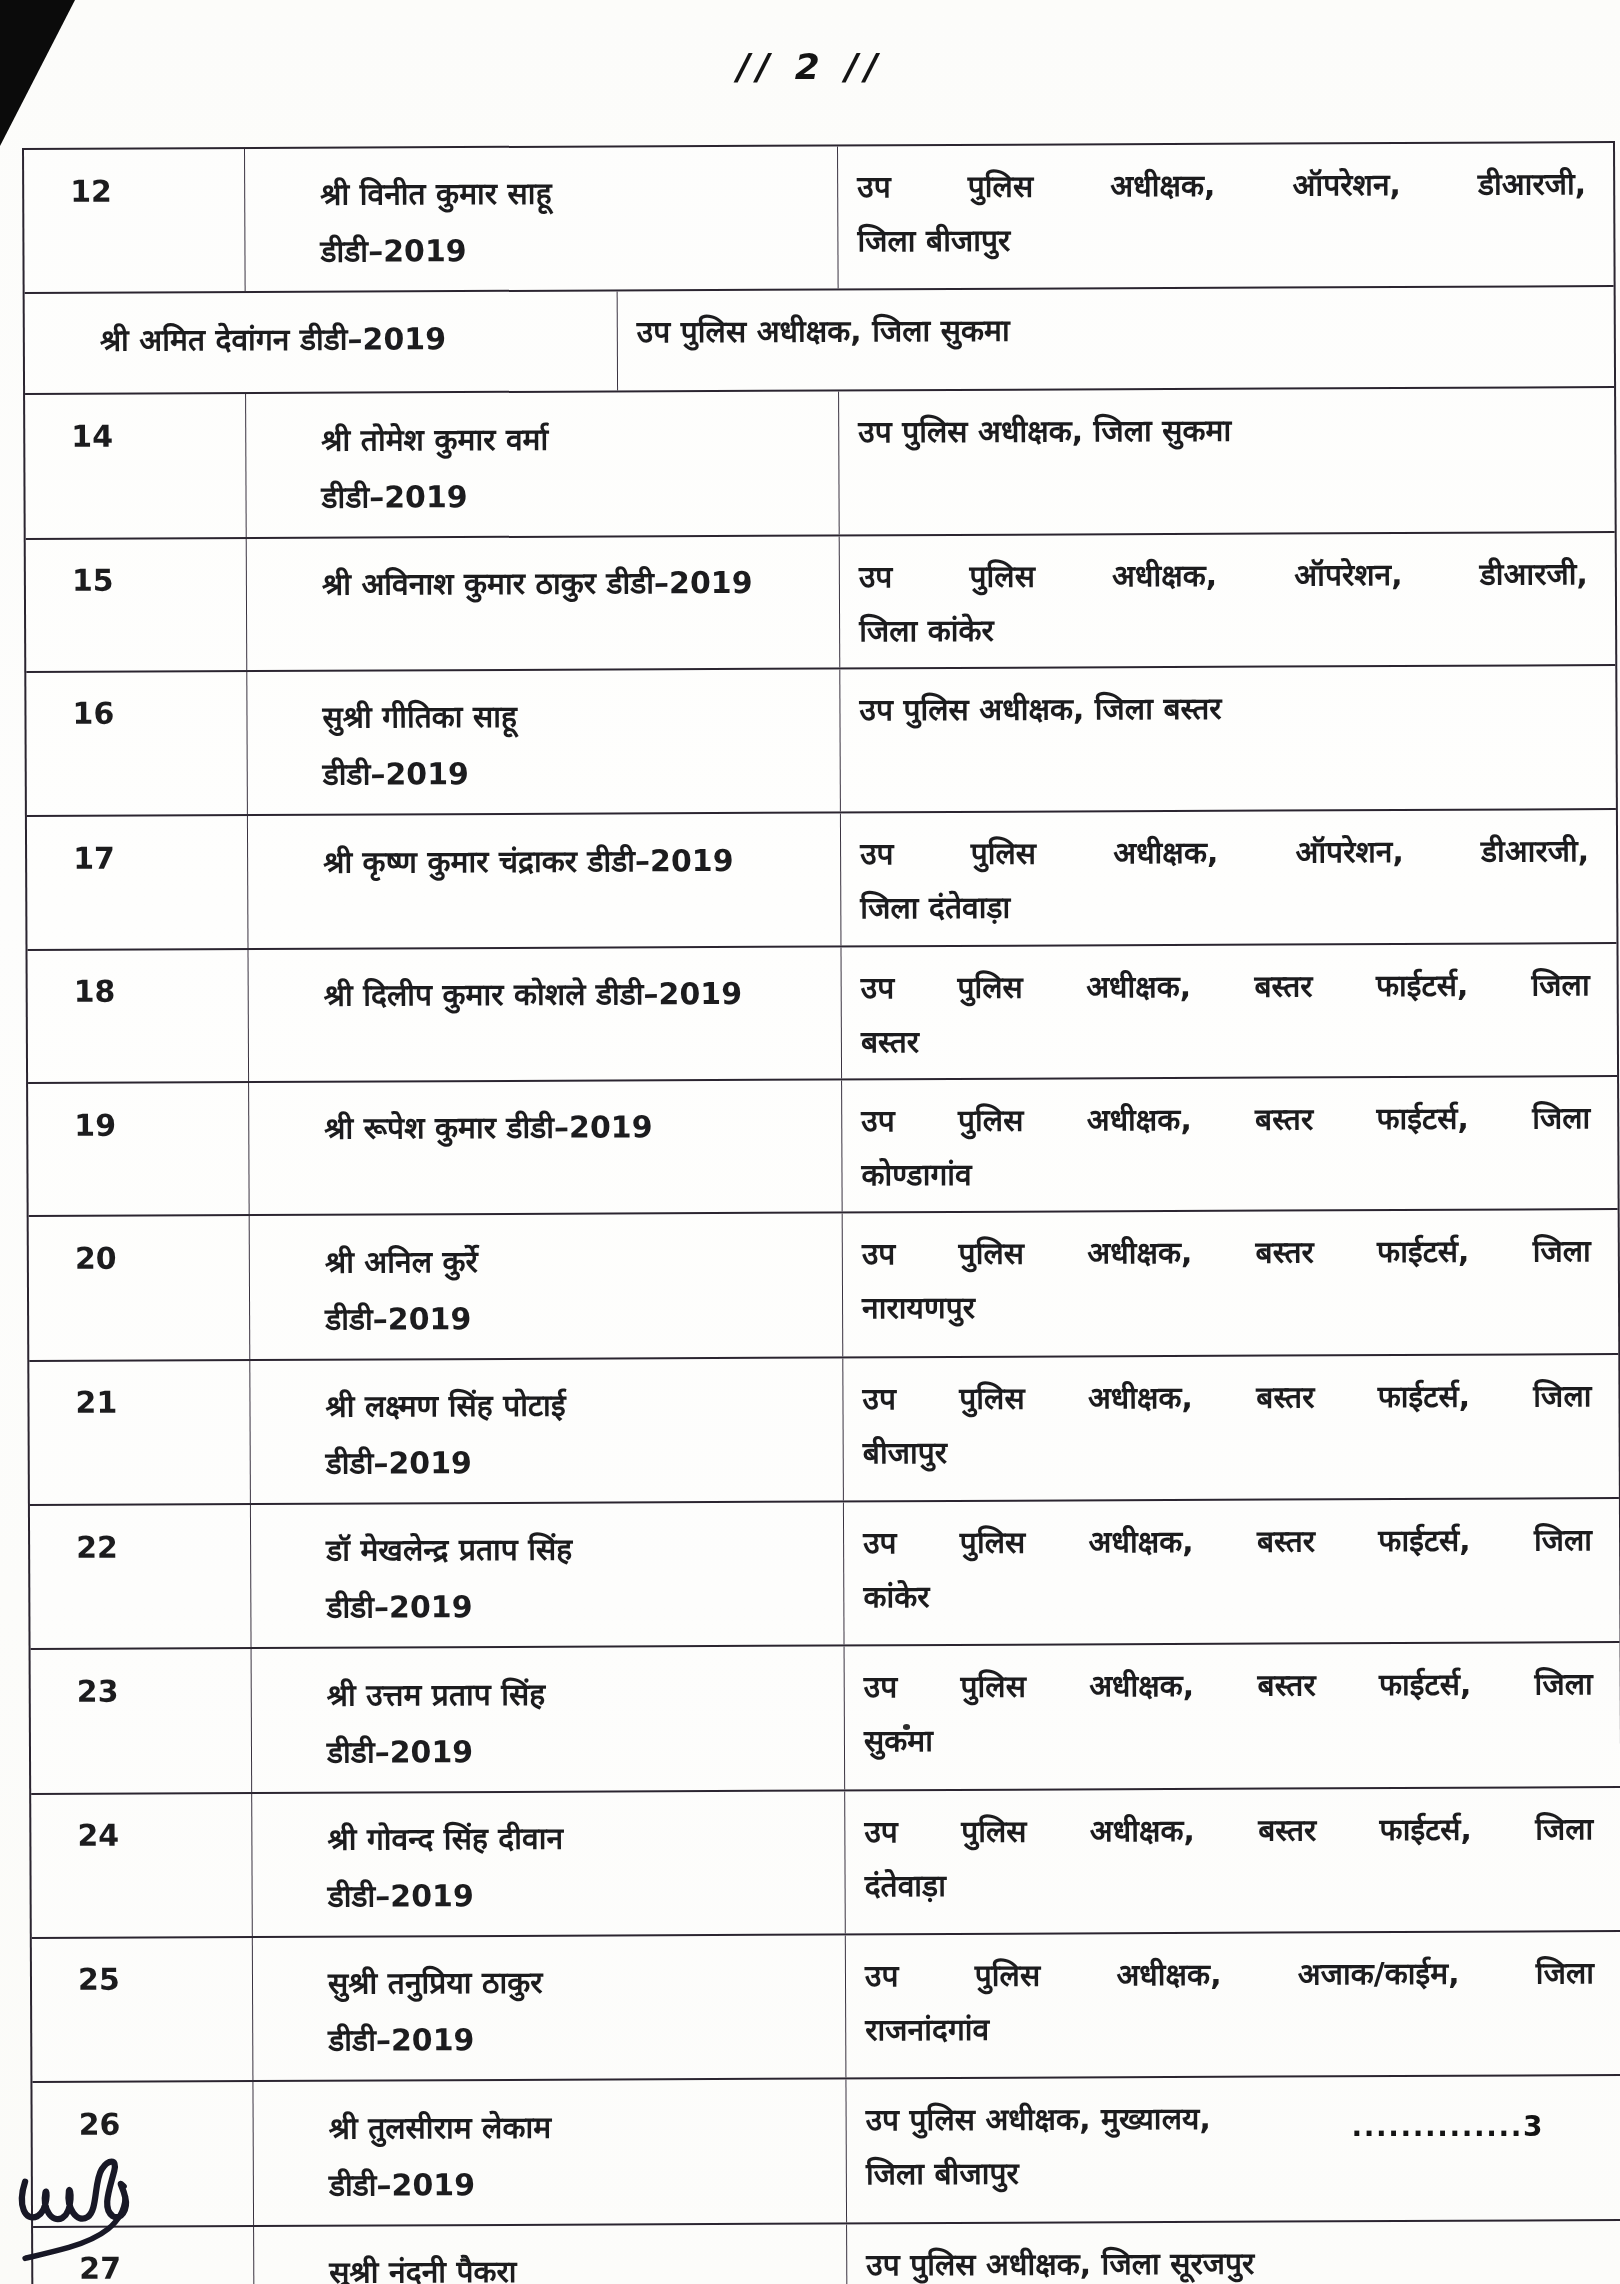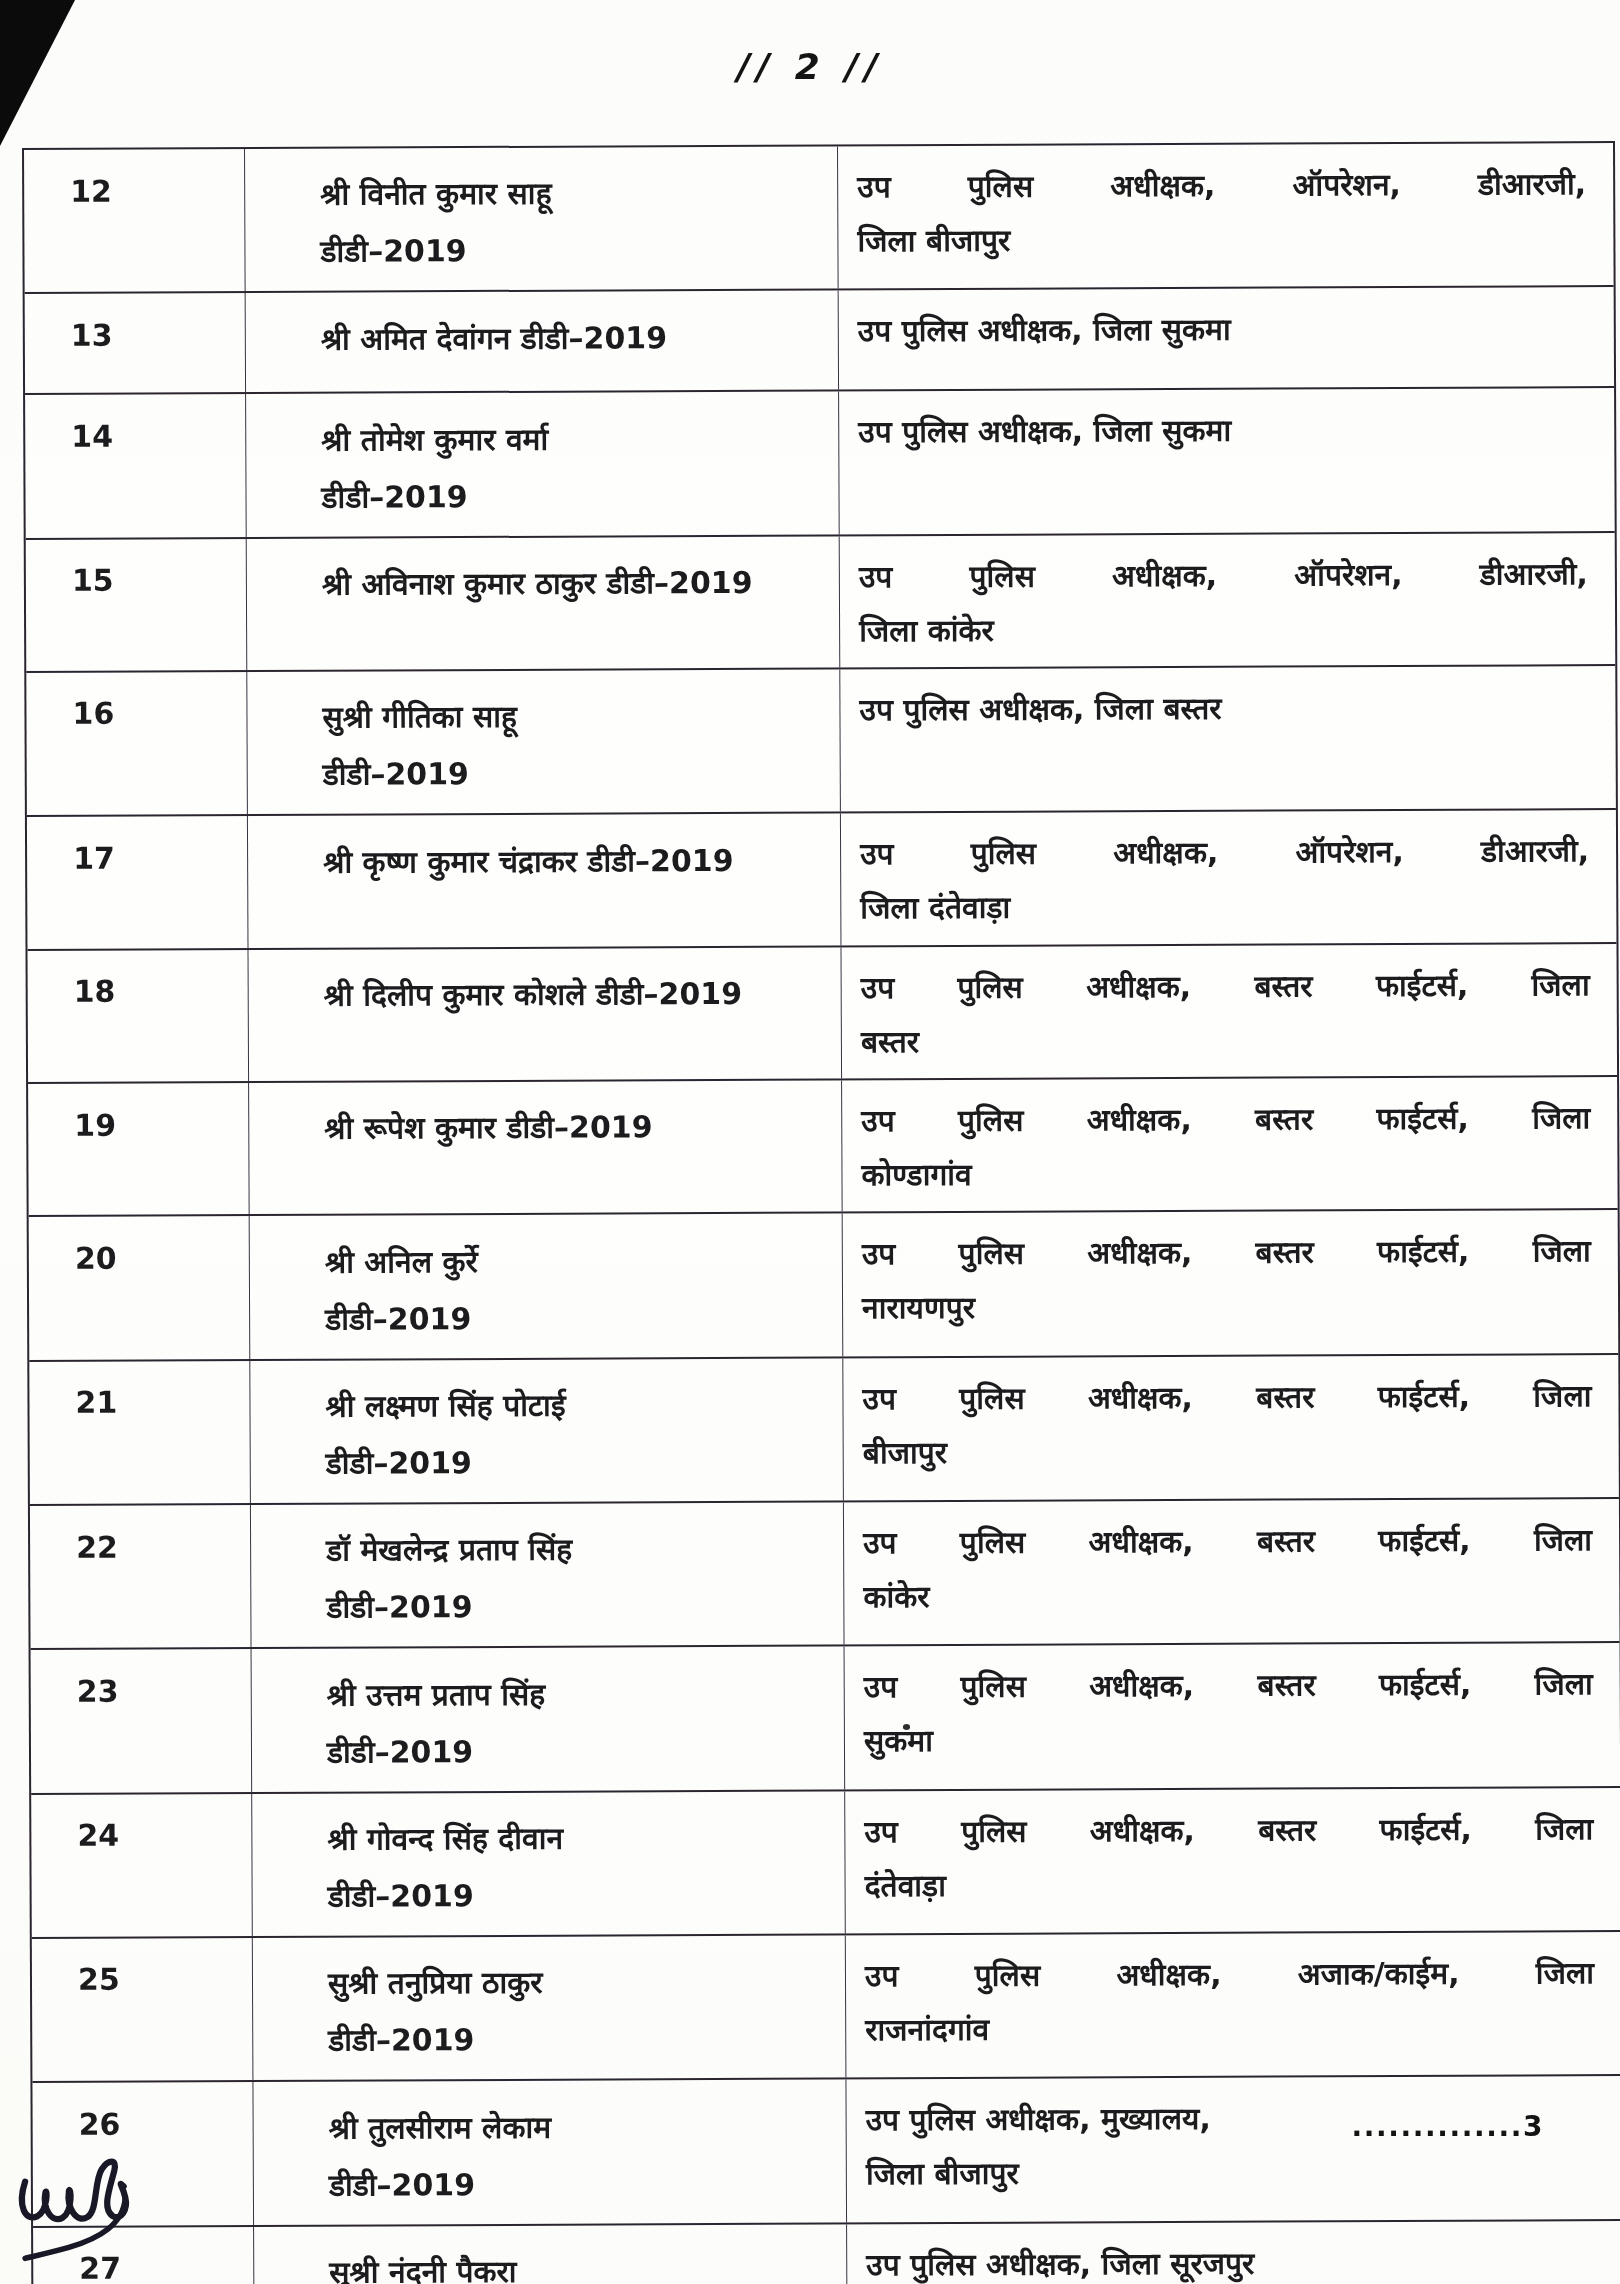--- a/index.html
+++ b/index.html
@@ -74,21 +74,20 @@
           <div class="tline">श्री विनीत कुमार साहू</div>
           <div class="tline">डीडी–2019</div>
         </div>
     <div class="cell post">
           <div class="tline just">उप पुलिस अधीक्षक, ऑपरेशन, डीआरजी,</div>
           <div class="tline">जिला बीजापुर</div>
         </div>
   </div>
 
   <div class="row" style="min-height: 99px;">
-    <div class="cell sn">13</div>
     <div class="cell name">
           <div class="tline">श्री अमित देवांगन डीडी–2019</div>
         </div>
     <div class="cell post">
           <div class="tline">उप पुलिस अधीक्षक, जिला सुकमा</div>
         </div>
   </div>
 
   <div class="row" style="min-height: 110px;">
     <div class="cell sn">14</div>

